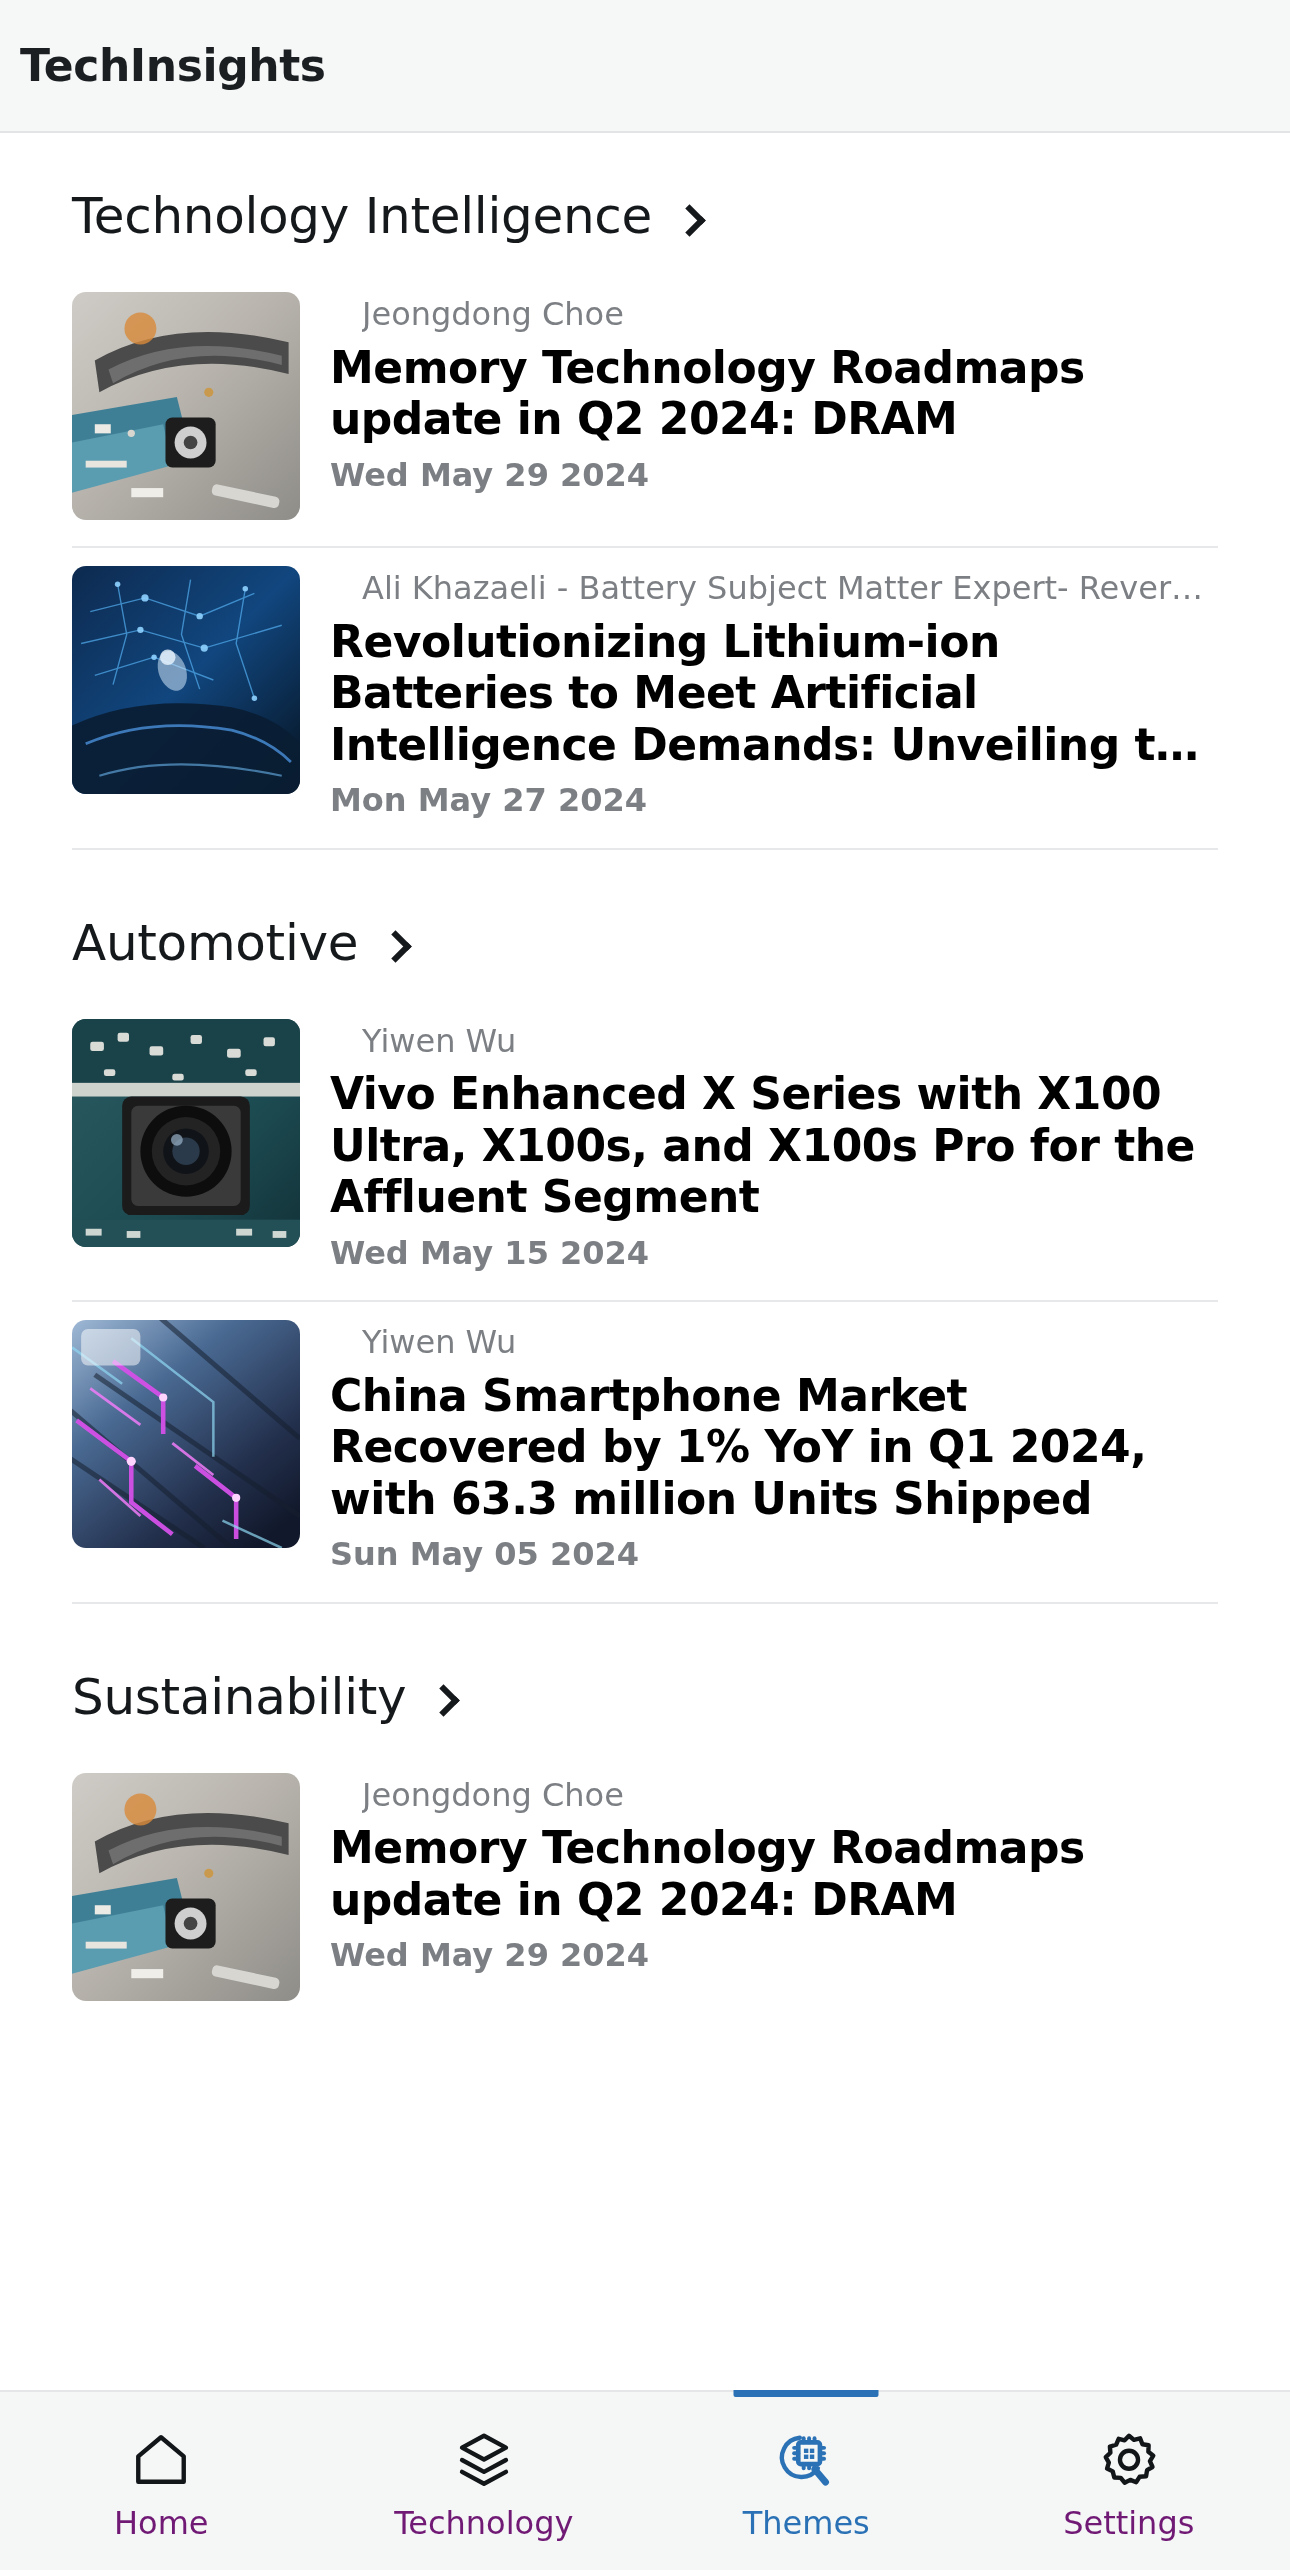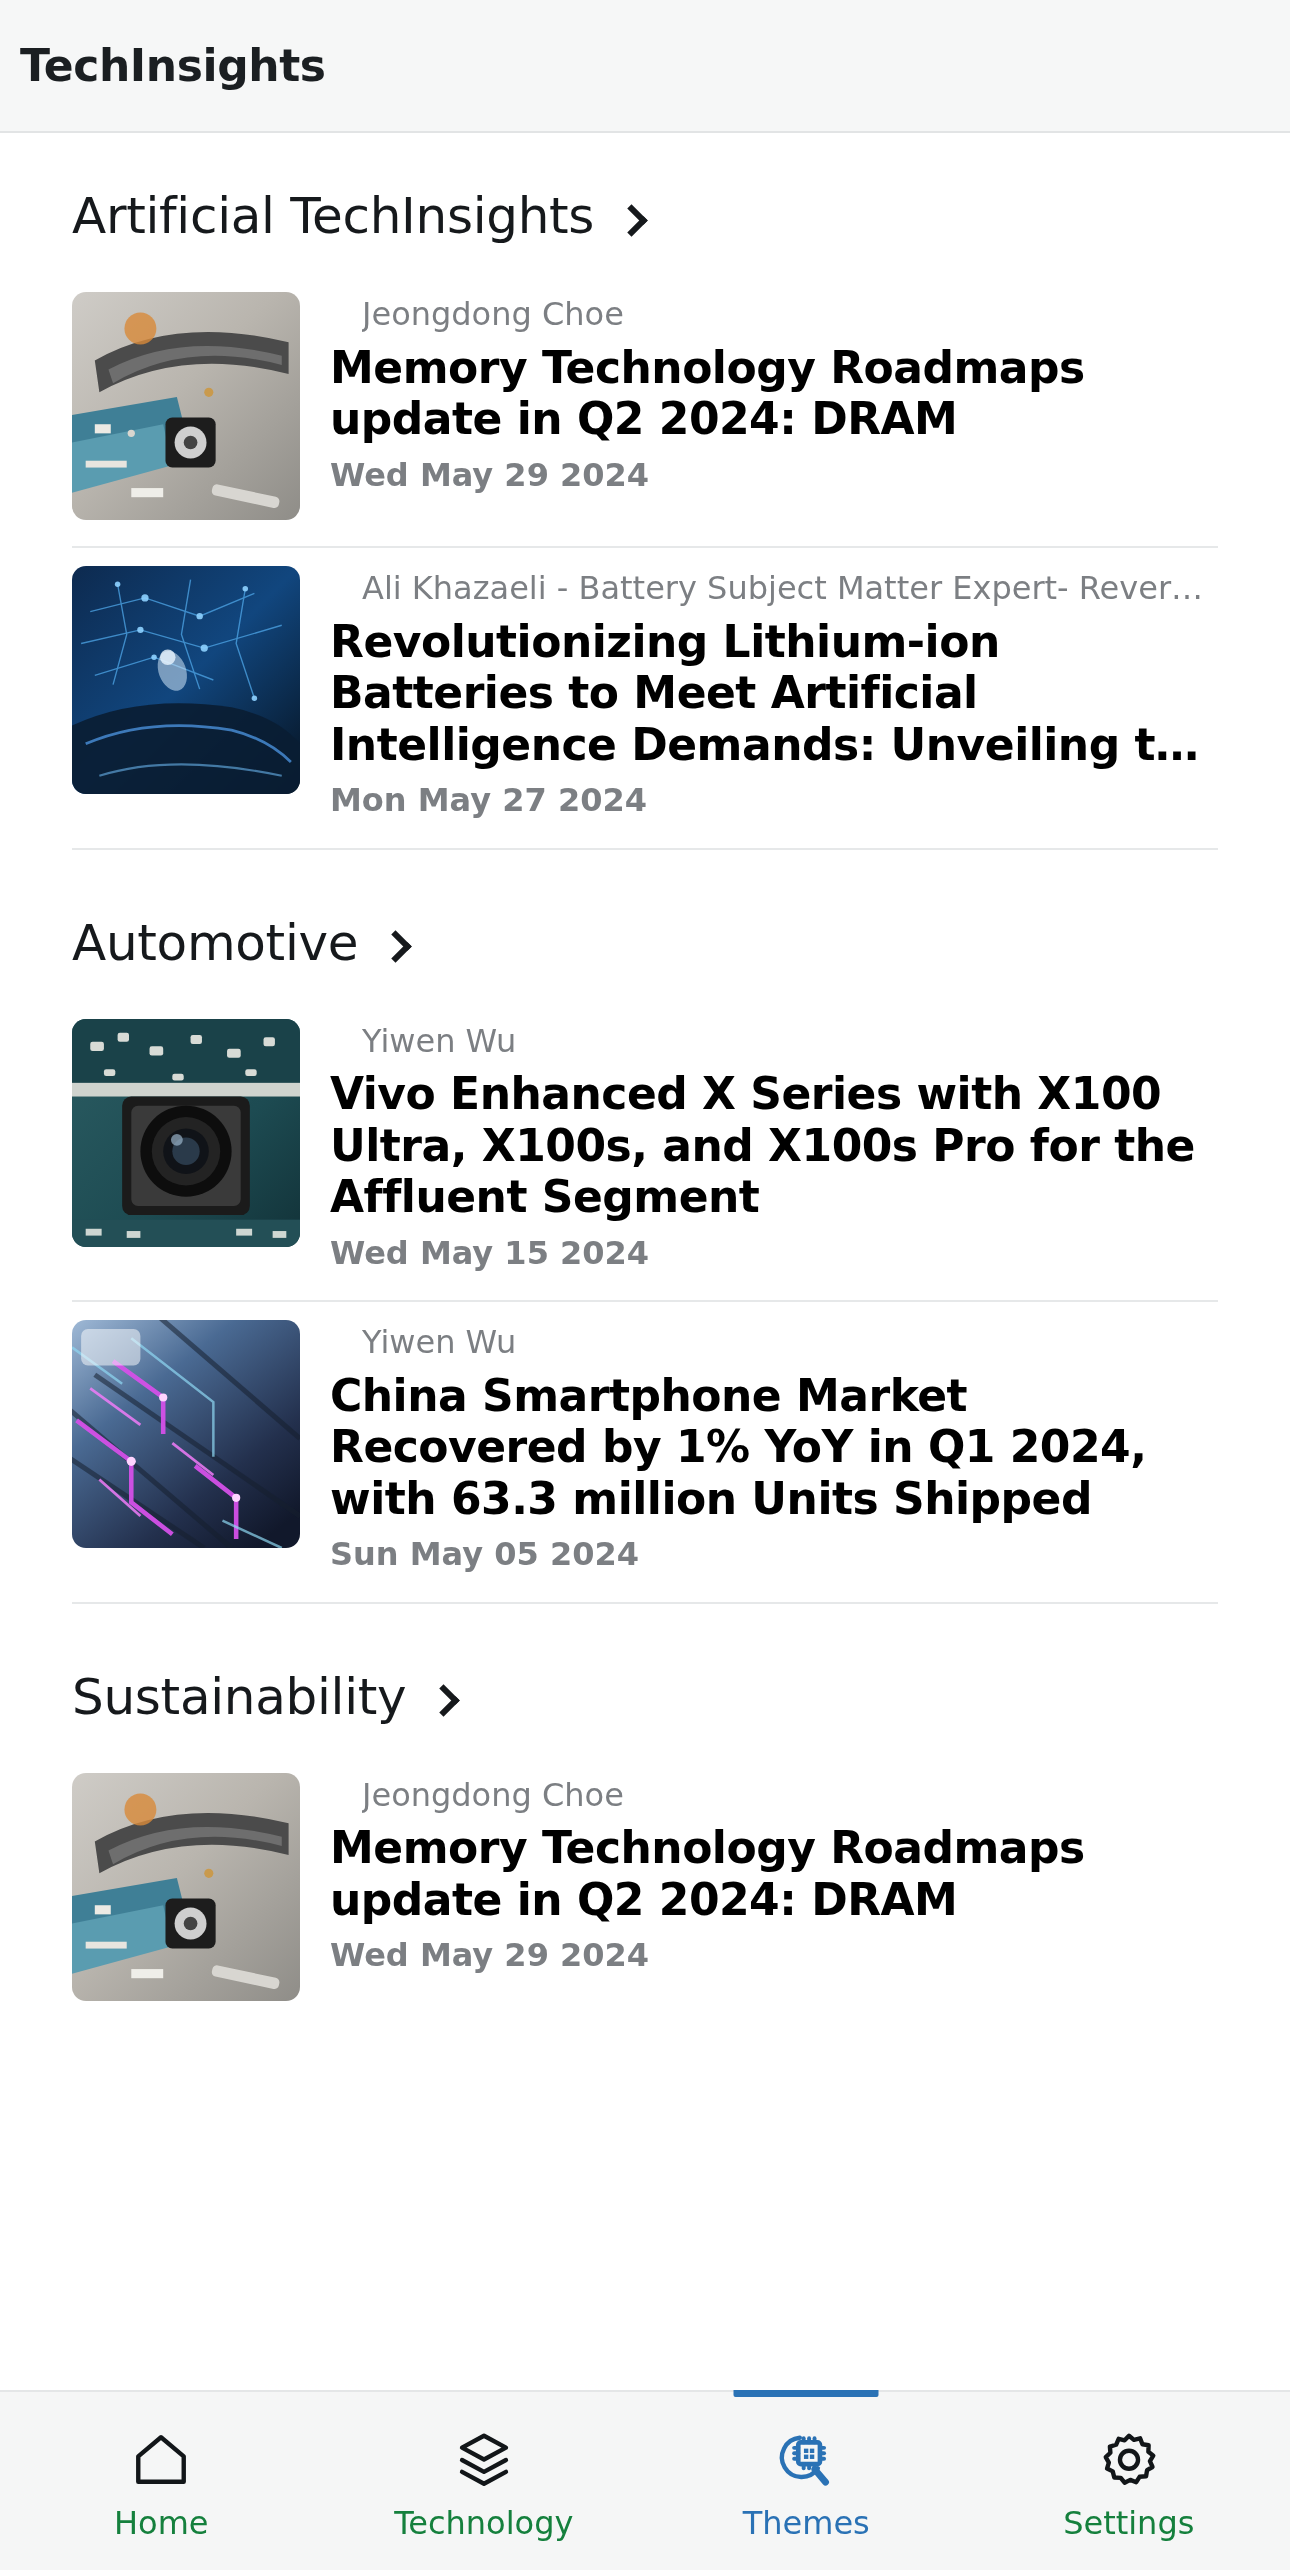--- a/index.html
+++ b/index.html
@@ -158,21 +158,21 @@
     position: relative;
     padding-top: 6px;
   }
   .navitem .nav-icon {
     width: 62px; height: 62px;
     display: flex; align-items: center; justify-content: center;
   }
   .navitem .nav-icon svg { width: 62px; height: 62px; display:block; }
   .navitem .nav-label {
     font-size: 32px;
-    color: #15803d;
+    color: #701a75;
     line-height: 1;
   }
   .navitem.active .nav-label { color: #2a72b5; }
   .navitem .active-bar {
     position: absolute;
     top: -2px;
     left: 50%;
     transform: translateX(-50%);
     width: 145px;
     height: 7px;
@@ -188,21 +188,21 @@
 <div class="phone">
 
   <div class="appbar">
     <div class="appbar-title">TechInsights</div>
   </div>
 
   <div class="content">
 
     <div class="section">
       <div class="section-head section-head-first">
-        <div class="section-title">Artificial TechInsights</div>
+        <div class="section-title">Technology Intelligence</div>
         <span class="chevron-right"></span>
       </div>
 
       <div class="article">
         <div class="thumb">
           <svg viewBox="0 0 100 100" preserveAspectRatio="none" aria-hidden="true">
             <defs>
               <linearGradient id="g_pcb" x1="0" y1="0" x2="1" y2="1">
                 <stop offset="0%" stop-color="#cfccc7"></stop>
                   <stop offset="45%" stop-color="#b9b5ae"></stop>

